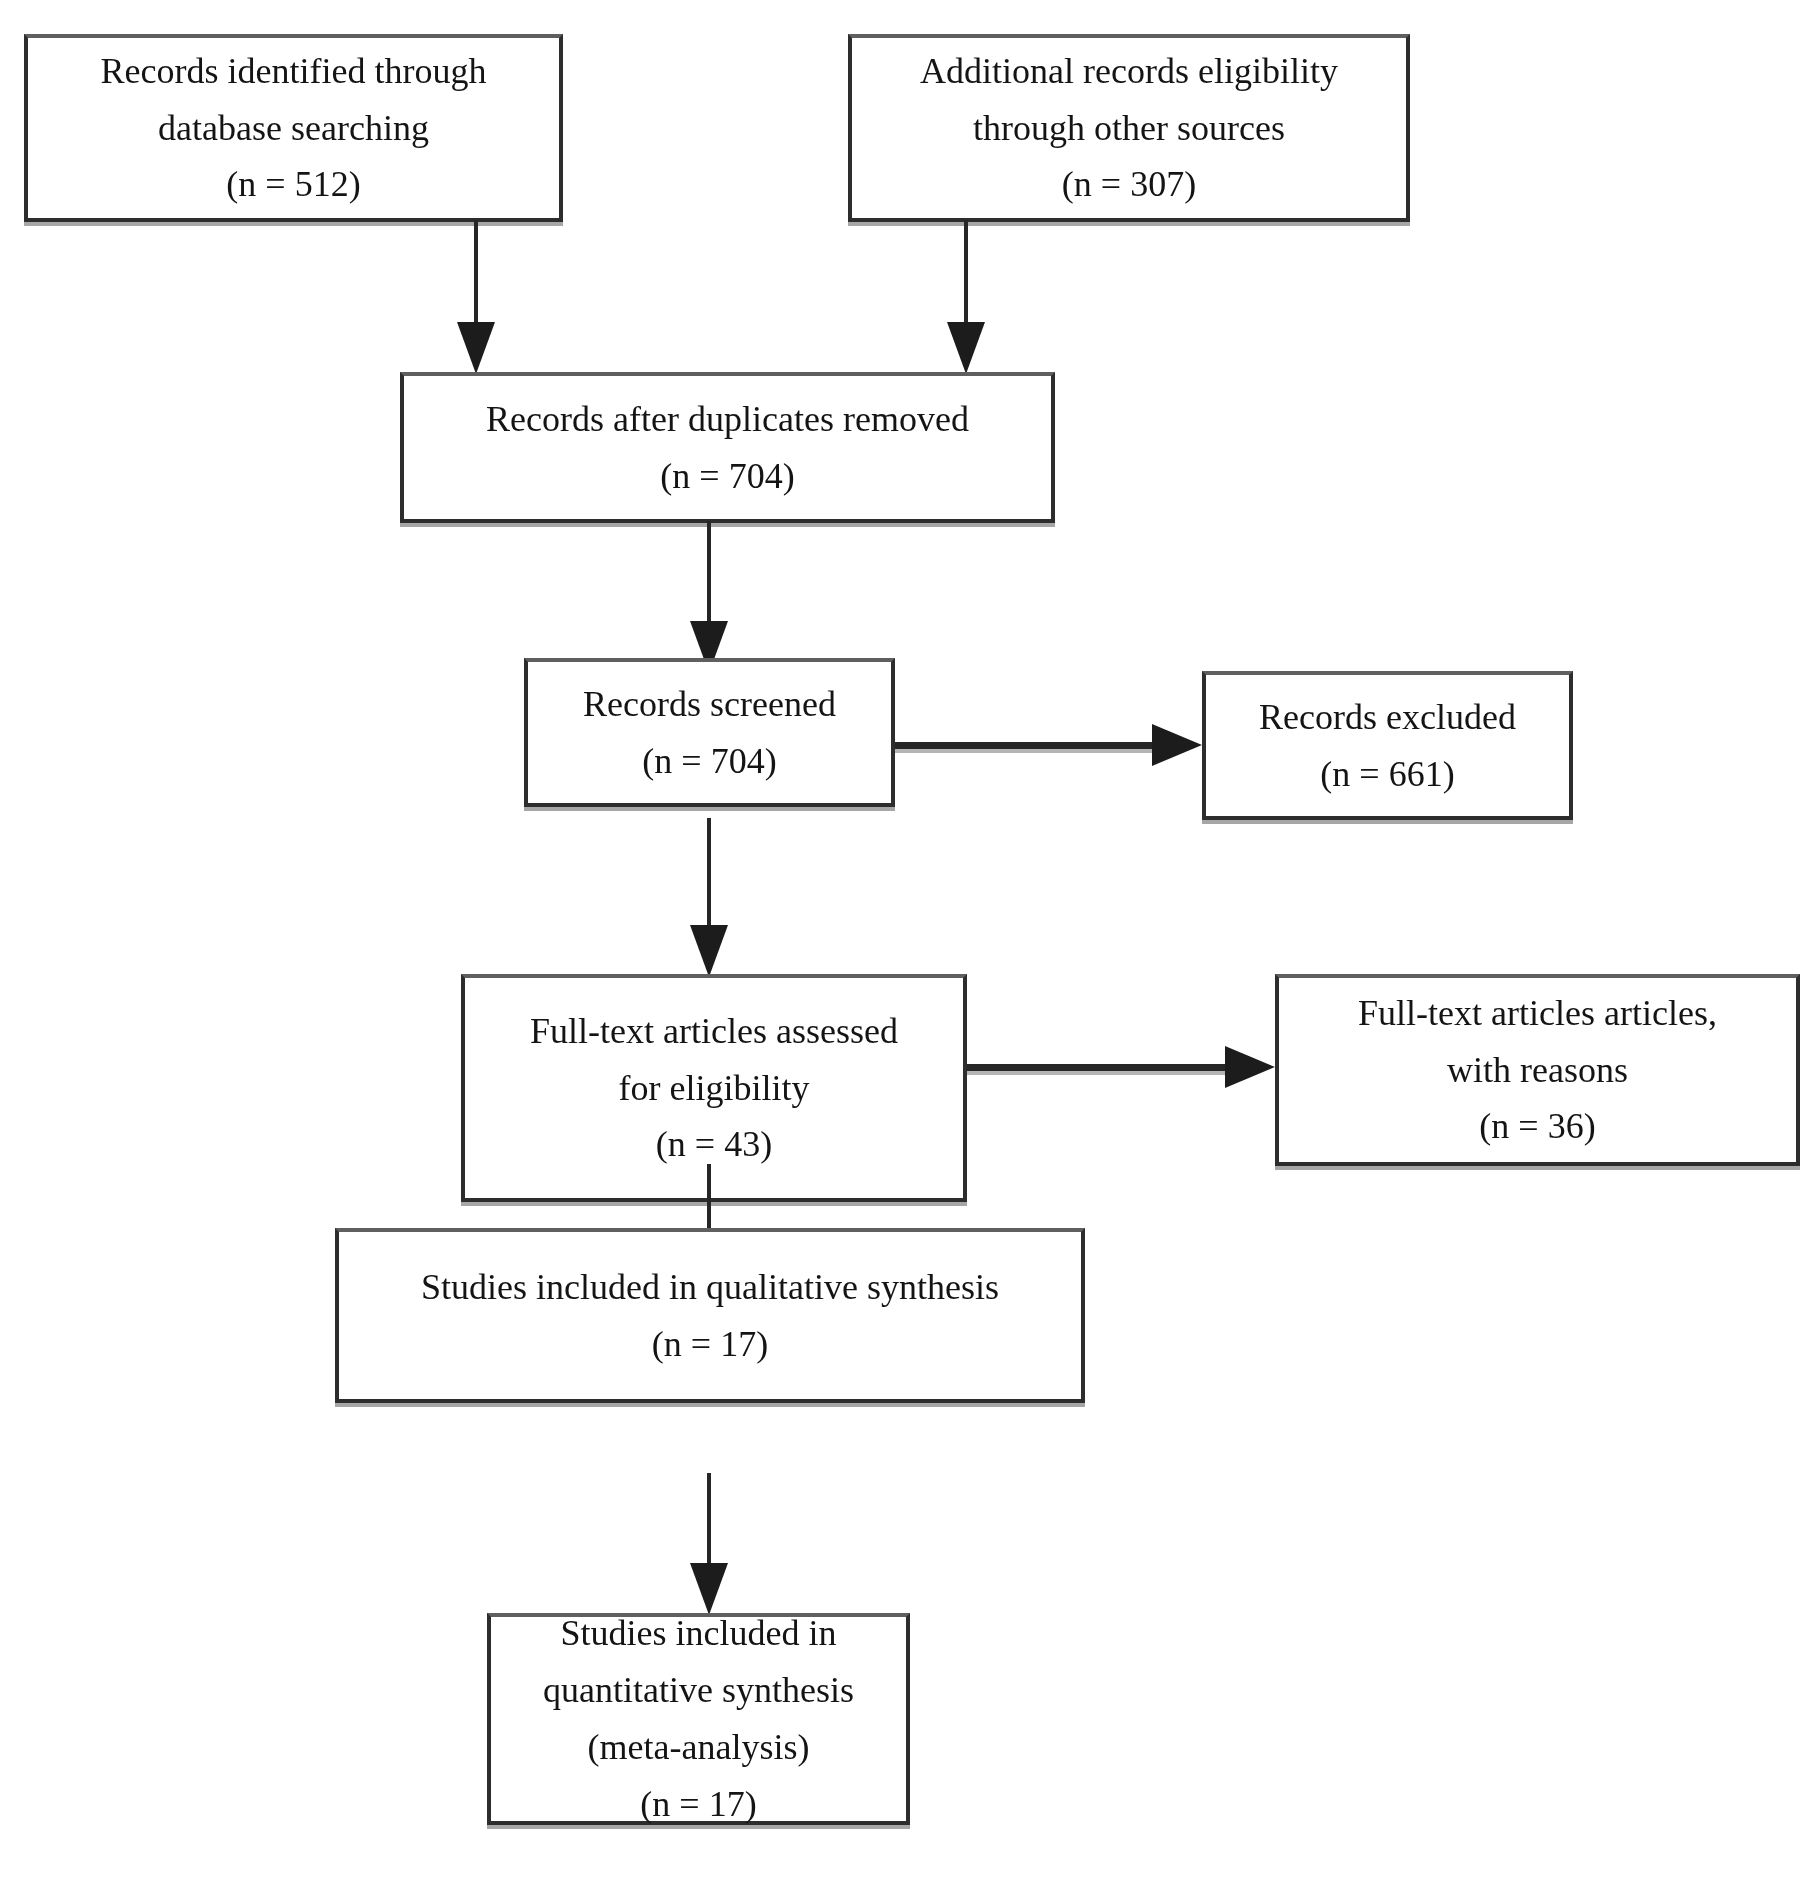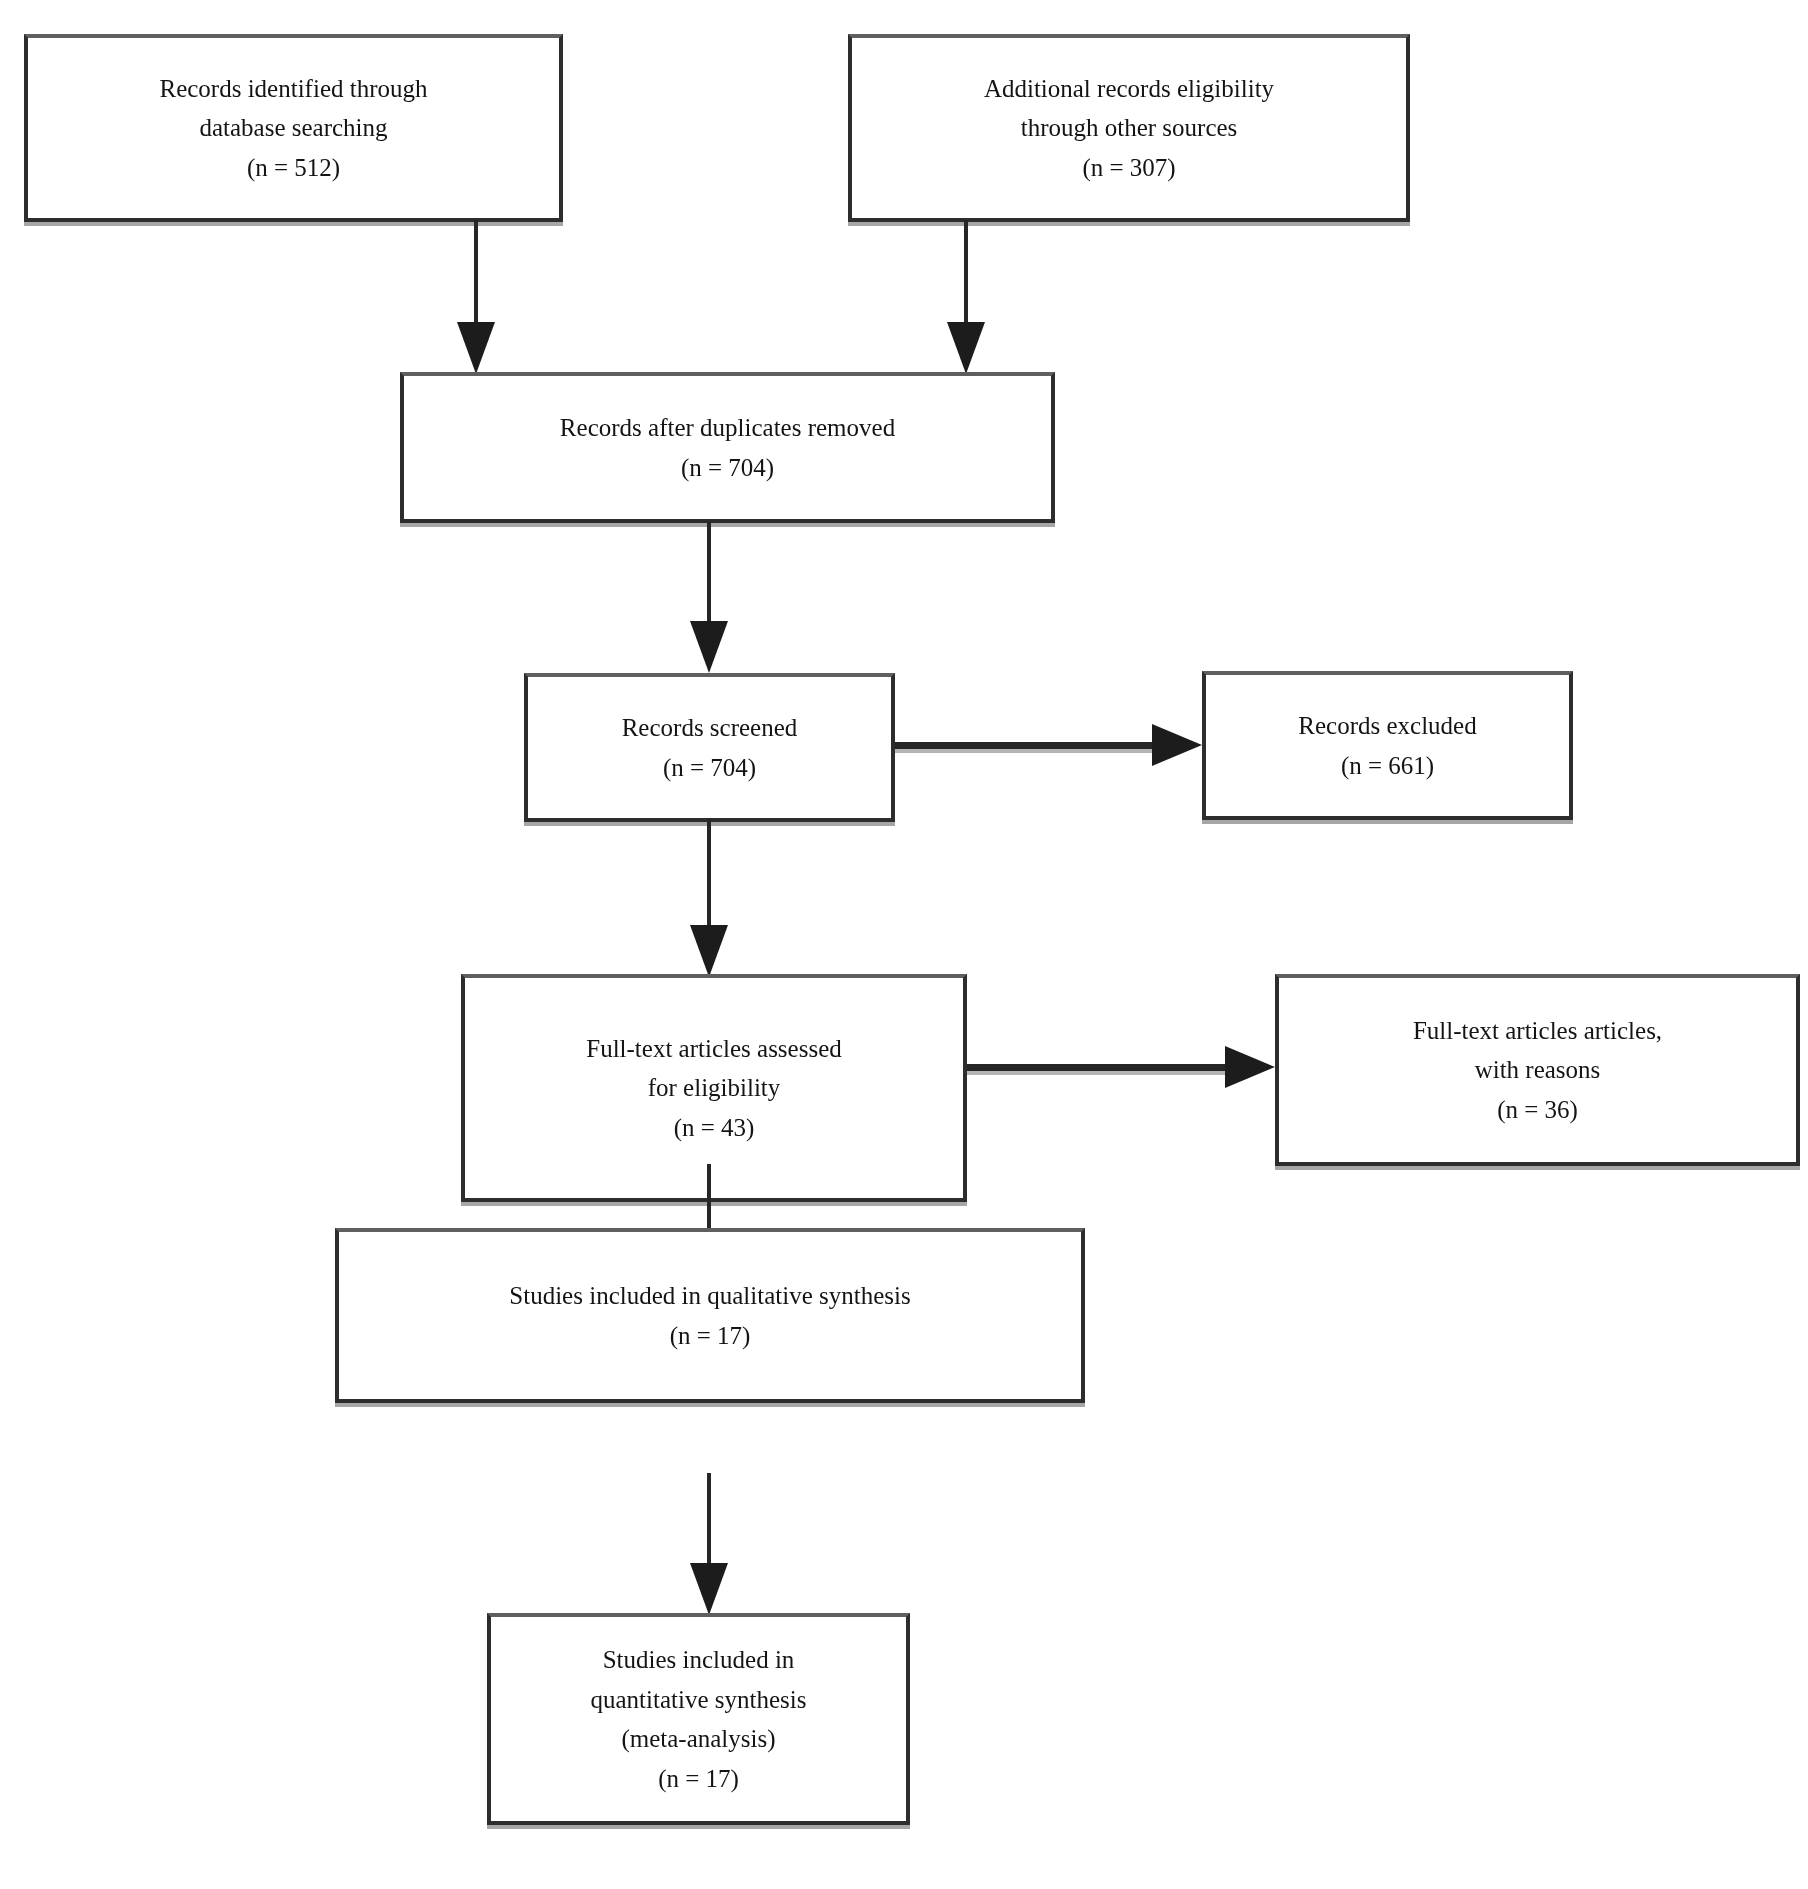--- a/index.html
+++ b/index.html
@@ -20,21 +20,21 @@
     box-sizing: border-box;
     background: #ffffff;
     border: 4px solid #2d2d2d;
     border-top-color: #5f5f5f;
     box-shadow: 0 4px 0 #a6a6a6;
     display: flex;
     flex-direction: column;
     align-items: center;
     justify-content: center;
     text-align: center;
-    font-size: 25px;
+    font-size: 36px;
     line-height: 1.58;
     padding: 4px 10px;
   }
   .box-line {
     white-space: nowrap;
   }
   .vline {
     position: absolute;
     width: 4px;
     background: #262626;
@@ -86,21 +86,21 @@
   <div class="arr-down" style="left:947px; top:322px"></div>
 
   <div class="box" style="left:400px; top:372px; width:655px; height:151px">
     <div class="box-line">Records after duplicates removed</div>
     <div class="box-line">(n = 704)</div>
   </div>
 
   <div class="vline" style="left:707px; top:521px; height:104px"></div>
   <div class="arr-down" style="left:690px; top:621px"></div>
 
-  <div class="box" style="left:524px; top:673px; width:371px; height:149px">
+  <div class="box" style="left:524px; top:658px; width:371px; height:149px">
     <div class="box-line">Records screened</div>
     <div class="box-line">(n = 704)</div>
   </div>
 
   <div class="hline" style="left:895px; top:742px; width:262px"></div>
   <div class="arr-right" style="left:1152px; top:724px"></div>
 
   <div class="box" style="left:1202px; top:671px; width:371px; height:149px">
     <div class="box-line">Records excluded</div>
     <div class="box-line">(n = 661)</div>

